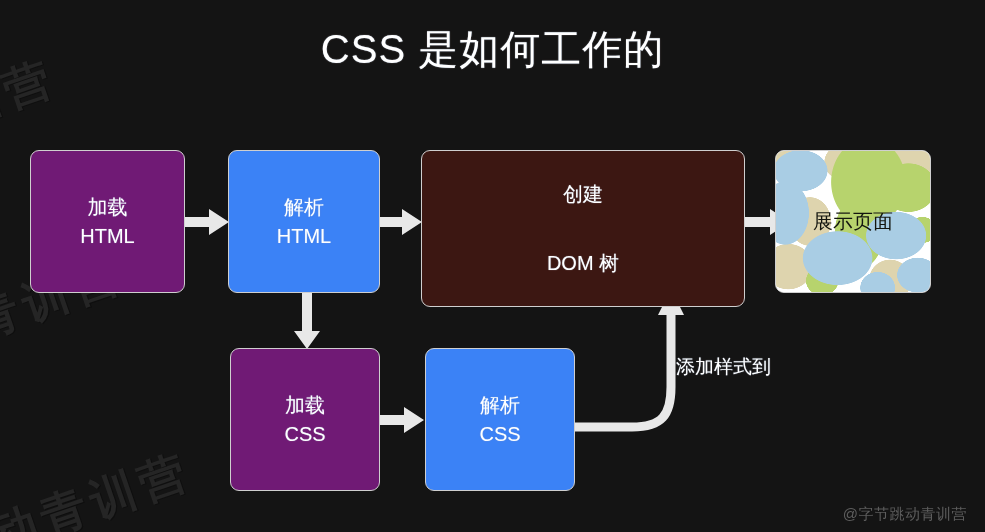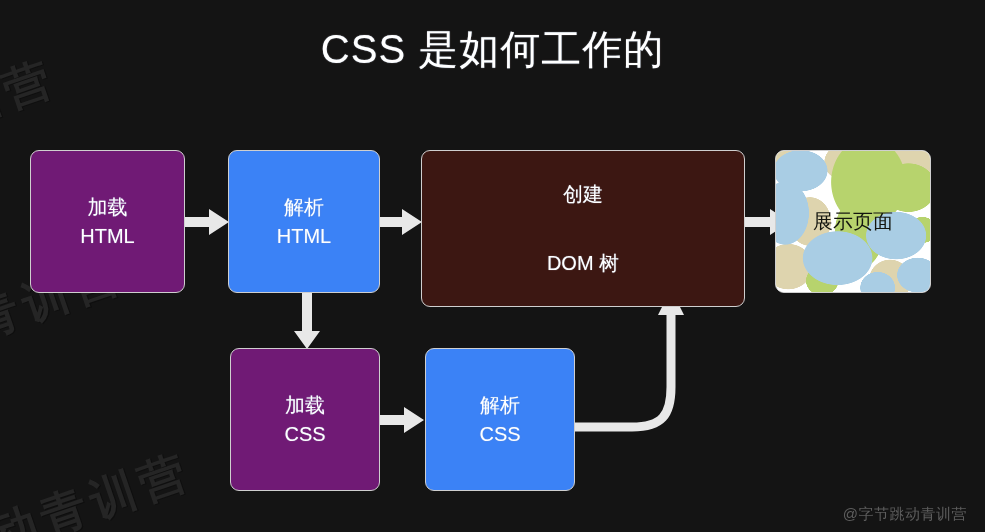--- a/index.html
+++ b/index.html
@@ -229,17 +229,18 @@
   </div>
 
   <div class="arrow" style="left:570px; top:287px; width:125px; height:145px;">
     <svg width="125" height="145" viewBox="0 0 125 145">
       <path d="M4 140 H62 C92 140 101 128 101 100 V24" fill="none" stroke="#e8e8e8" stroke-width="9" stroke-linecap="butt"></path>
       <path d="M101 2 L114 28 H88 Z" fill="#e8e8e8"></path>
     </svg>
   </div>
 
   <div class="curve-label" style="left:676px; top:353px;">
+    <div>添加样式到</div>
   </div>
 
   <div class="credit">@字节跳动青训营</div>
 
 </div>
 
 </body></html>

